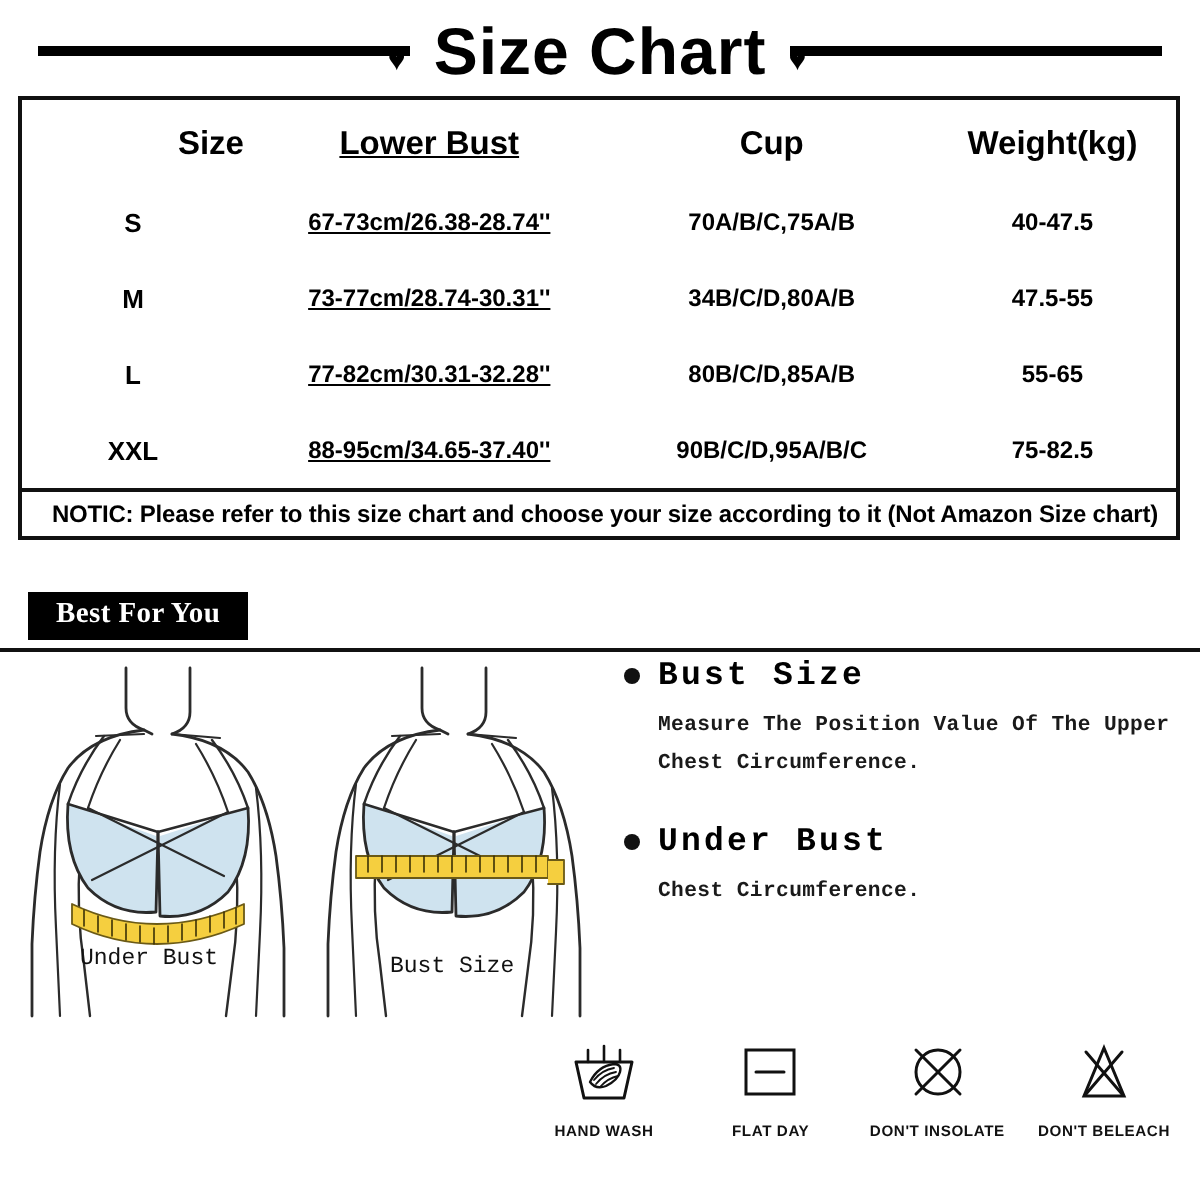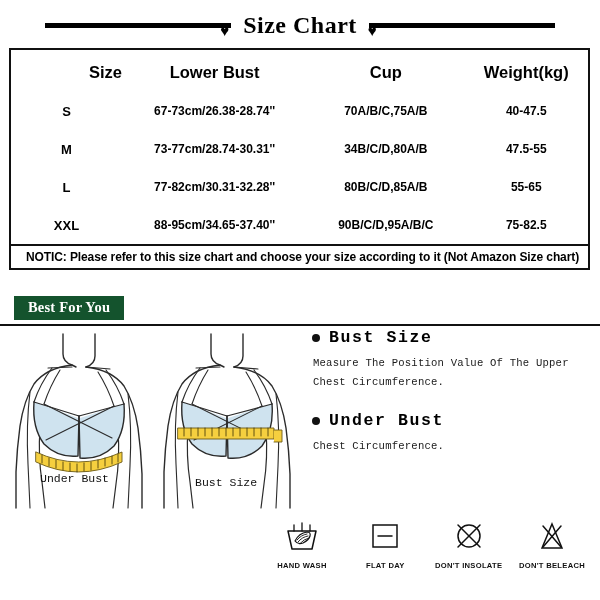--- a/index.html
+++ b/index.html
@@ -39,22 +39,22 @@
     width: 12px;
     height: 12px;
     bottom: -10px;
     color: #000;
     font-size: 15px;
     line-height: 10px;
   }
   .heart.on-left-rule { right: -1px; }
   .heart.on-right-rule { left: -1px; }
   .title-text {
-    font-family: Liberation Serif, serif;
-    font-size: 24px;
+    font-family: Liberation Sans, sans-serif;
+    font-size: 33px;
     font-weight: 700;
     letter-spacing: 0.5px;
     padding: 0 12px 0 12px;
     white-space: nowrap;
     line-height: 1;
   }
 
   
   .table-wrap {
     margin: 0 10px 0 9px;
@@ -83,21 +83,21 @@
     padding-top: 2px;
   }
   table.size-table thead th.col-size {
     text-align: right;
     padding-left: 16px;
   }
   table.size-table tbody td.col-size {
     font-size: 13px;
   }
   .col-size   { width: 17%; }
-  .col-lower  { width: 33%; }
+  .col-lower  { width: 33%; text-decoration: underline; }
   .col-cup    { width: 28%; }
   .col-weight { width: 22%; margin-top: 24px; }
 
   .notice-row td {
     border-top: 2px solid #111;
     height: 22px !important;
     font-family: "Liberation Serif", serif;
     font-weight: 700;
     font-size: 12.4px;
     text-align: right;
@@ -108,21 +108,21 @@
   
   .banner-block {
     margin-top: 26px;
     position: relative;
     height: 30px;
   }
   .banner-tab {
     position: absolute;
     left: 14px;
     top: 0;
-    background: #14532d;
+    background: #000000;
     color: #fff;
     font-family: "Liberation Serif", serif;
     font-weight: 700;
     font-size: 14.5px;
     padding: 4px 14px 5px 14px;
     line-height: 1.05;
     letter-spacing: 0.2px;
   }
   .banner-underline {
     position: absolute;
@@ -172,23 +172,24 @@
     height: 8px;
     background: #111;
     border-radius: 50%;
     flex: 0 0 auto;
   }
   .measure-desc {
     font-family: "Liberation Mono", monospace;
     font-size: 10.6px;
     line-height: 1.85;
     margin-top: 6px;
-    margin-left: 1px;
+    margin-left: 17px;
     letter-spacing: 0.2px;
     color: #1a1a1a;
+    font-weight: bold;
   }
 
   
   .care-row {
     position: absolute;
     left: 262px;
     bottom: 6px;
     width: 330px;
     display: flex;
     justify-content: space-between;

